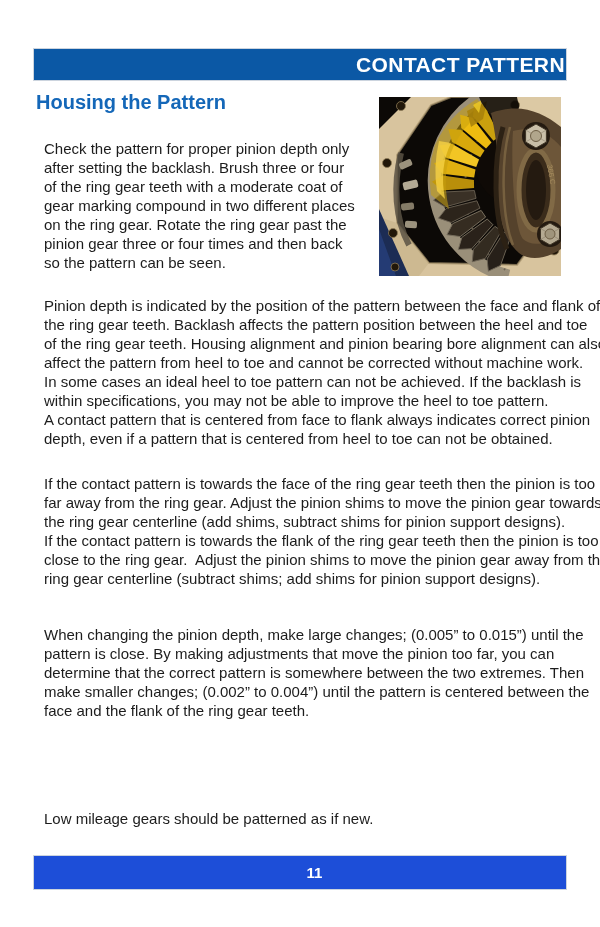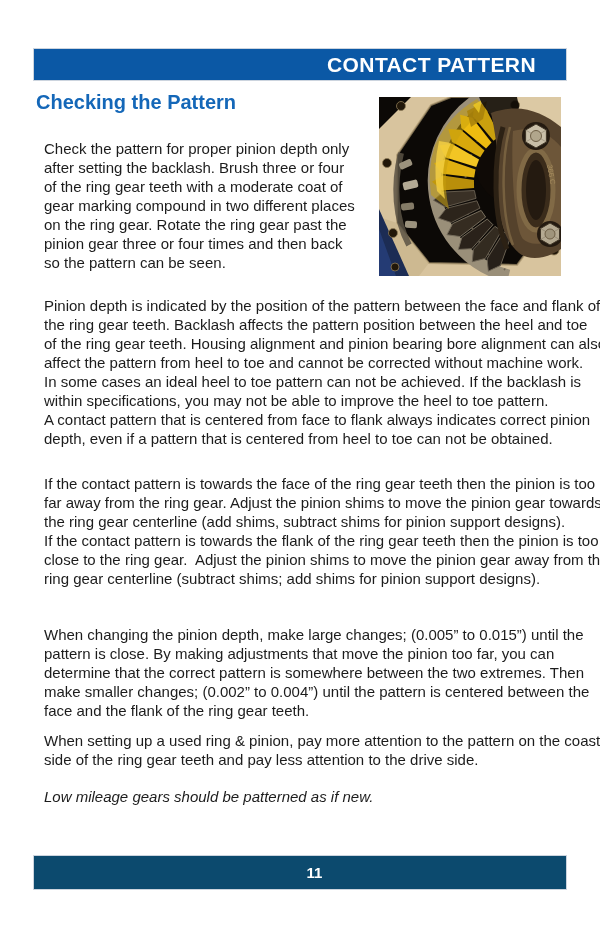--- a/index.html
+++ b/index.html
@@ -4,52 +4,52 @@
 <style>
   html,body{margin:0;padding:0;background:#ffffff;}
   .page{
     position:relative;width:600px;height:927px;background:#ffffff;
     font-family:"Liberation Sans",sans-serif;overflow:hidden;
   }
   .bar{
     position:absolute;left:33px;width:534px;box-sizing:border-box;
     display:flex;align-items:center;border:1px solid #ccd4de;
   }
-  .bar-top{top:48px;height:33px;justify-content:flex-end;padding-right:30px;}
+  .bar-top{top:48px;height:33px;justify-content:flex-end;padding-right:1px;}
   .bar-bottom{top:855px;height:35px;justify-content:center;}
   .bar-text{color:#ffffff;font-weight:bold;}
   .bar-top .bar-text{font-size:21px;letter-spacing:.4px;}
   .bar-bottom .bar-text{font-size:15px;}
   .heading{
     position:absolute;left:36px;top:91px;margin:0;
     font-size:20px;font-weight:bold;
   }
   .para{
     position:absolute;left:32px;margin:12px;
     font-size:15px;line-height:19px;color:#1c1c1c;white-space:pre;
   }
   #p1{top:127px;}
   #p2{top:284px;}
   #p3{top:462px;}
   #p4{top:613px;}
   #p5{top:719px;}
-  #p6{top:775px;font-style:italic;}
+  #p6{top:797px;}
   .photo{position:absolute;left:379px;top:97px;width:182px;height:179px;}
   .photo svg{display:block;}
 </style>
 </head>
 <body>
 
 <div class="page">
 
   <div class="bar bar-top" style="background-color: rgb(11, 88, 165);">
     <span class="bar-text">CONTACT PATTERN</span>
   </div>
 
-  <h2 class="heading" style="color: rgb(20, 103, 184);">Checking the Pattern</h2>
+  <h2 class="heading" style="color: rgb(20, 103, 184);">Housing the Pattern</h2>
 
   <p class="para" id="p1">Check the pattern for proper pinion depth only
 after setting the backlash. Brush three or four
 of the ring gear teeth with a moderate coat of
 gear marking compound in two different places
 on the ring gear. Rotate the ring gear past the
 pinion gear three or four times and then back
 so the pattern can be seen.</p>
 
   <div class="photo">
@@ -156,21 +156,19 @@
 affect the pattern from heel to toe and cannot be corrected without machine work.
 In some cases an ideal heel to toe pattern can not be achieved. If the backlash is
 within specifications, you may not be able to improve the heel to toe pattern.
 A contact pattern that is centered from face to flank always indicates correct pinion
 depth, even if a pattern that is centered from heel to toe can not be obtained.</p>
   <p class="para" id="p4">When changing the pinion depth, make large changes; (0.005” to 0.015”) until the
 pattern is close. By making adjustments that move the pinion too far, you can
 determine that the correct pattern is somewhere between the two extremes. Then
 make smaller changes; (0.002” to 0.004”) until the pattern is centered between the
 face and the flank of the ring gear teeth.</p>
-  <p class="para" id="p5">When setting up a used ring &amp; pinion, pay more attention to the pattern on the coast
-side of the ring gear teeth and pay less attention to the drive side.</p>
   <p class="para" id="p6">Low mileage gears should be patterned as if new.</p>
 
-  <div class="bar bar-bottom" style="background-color: #0c4a6e; padding-left: 29px;">
+  <div class="bar bar-bottom" style="background-color: #1d4ed8; padding-left: 29px;">
     <span class="bar-text">11</span>
   </div>
 
 </div>
 
 </body></html>

